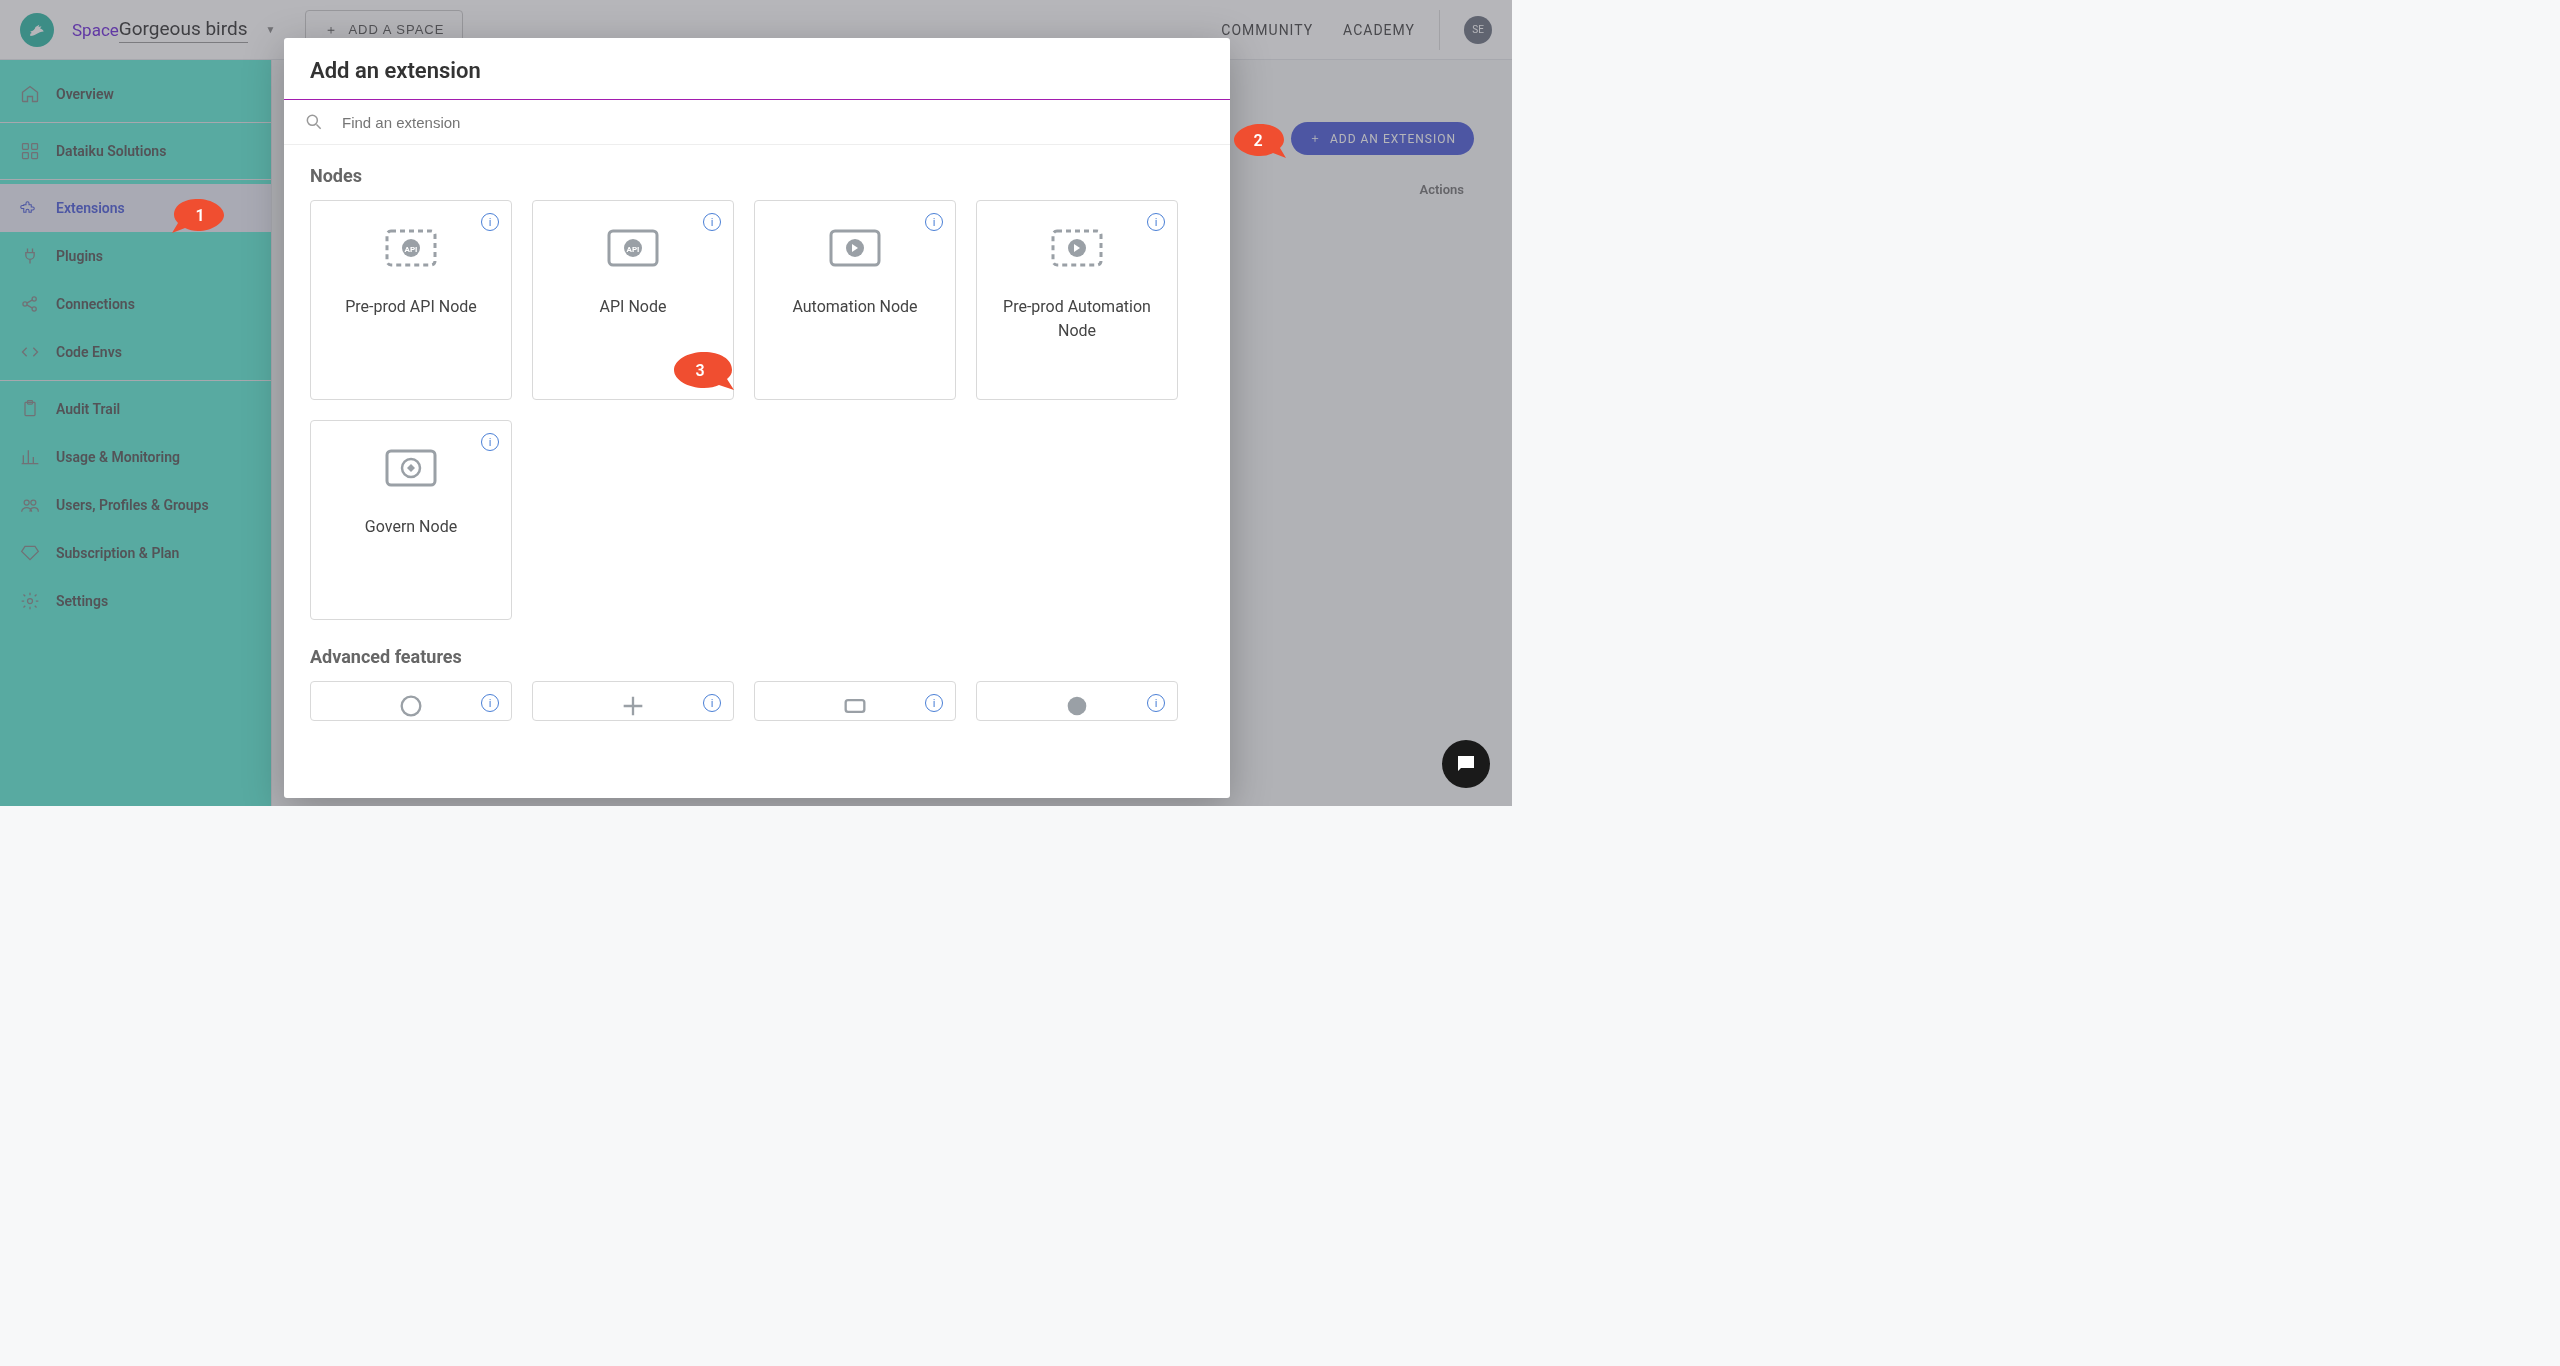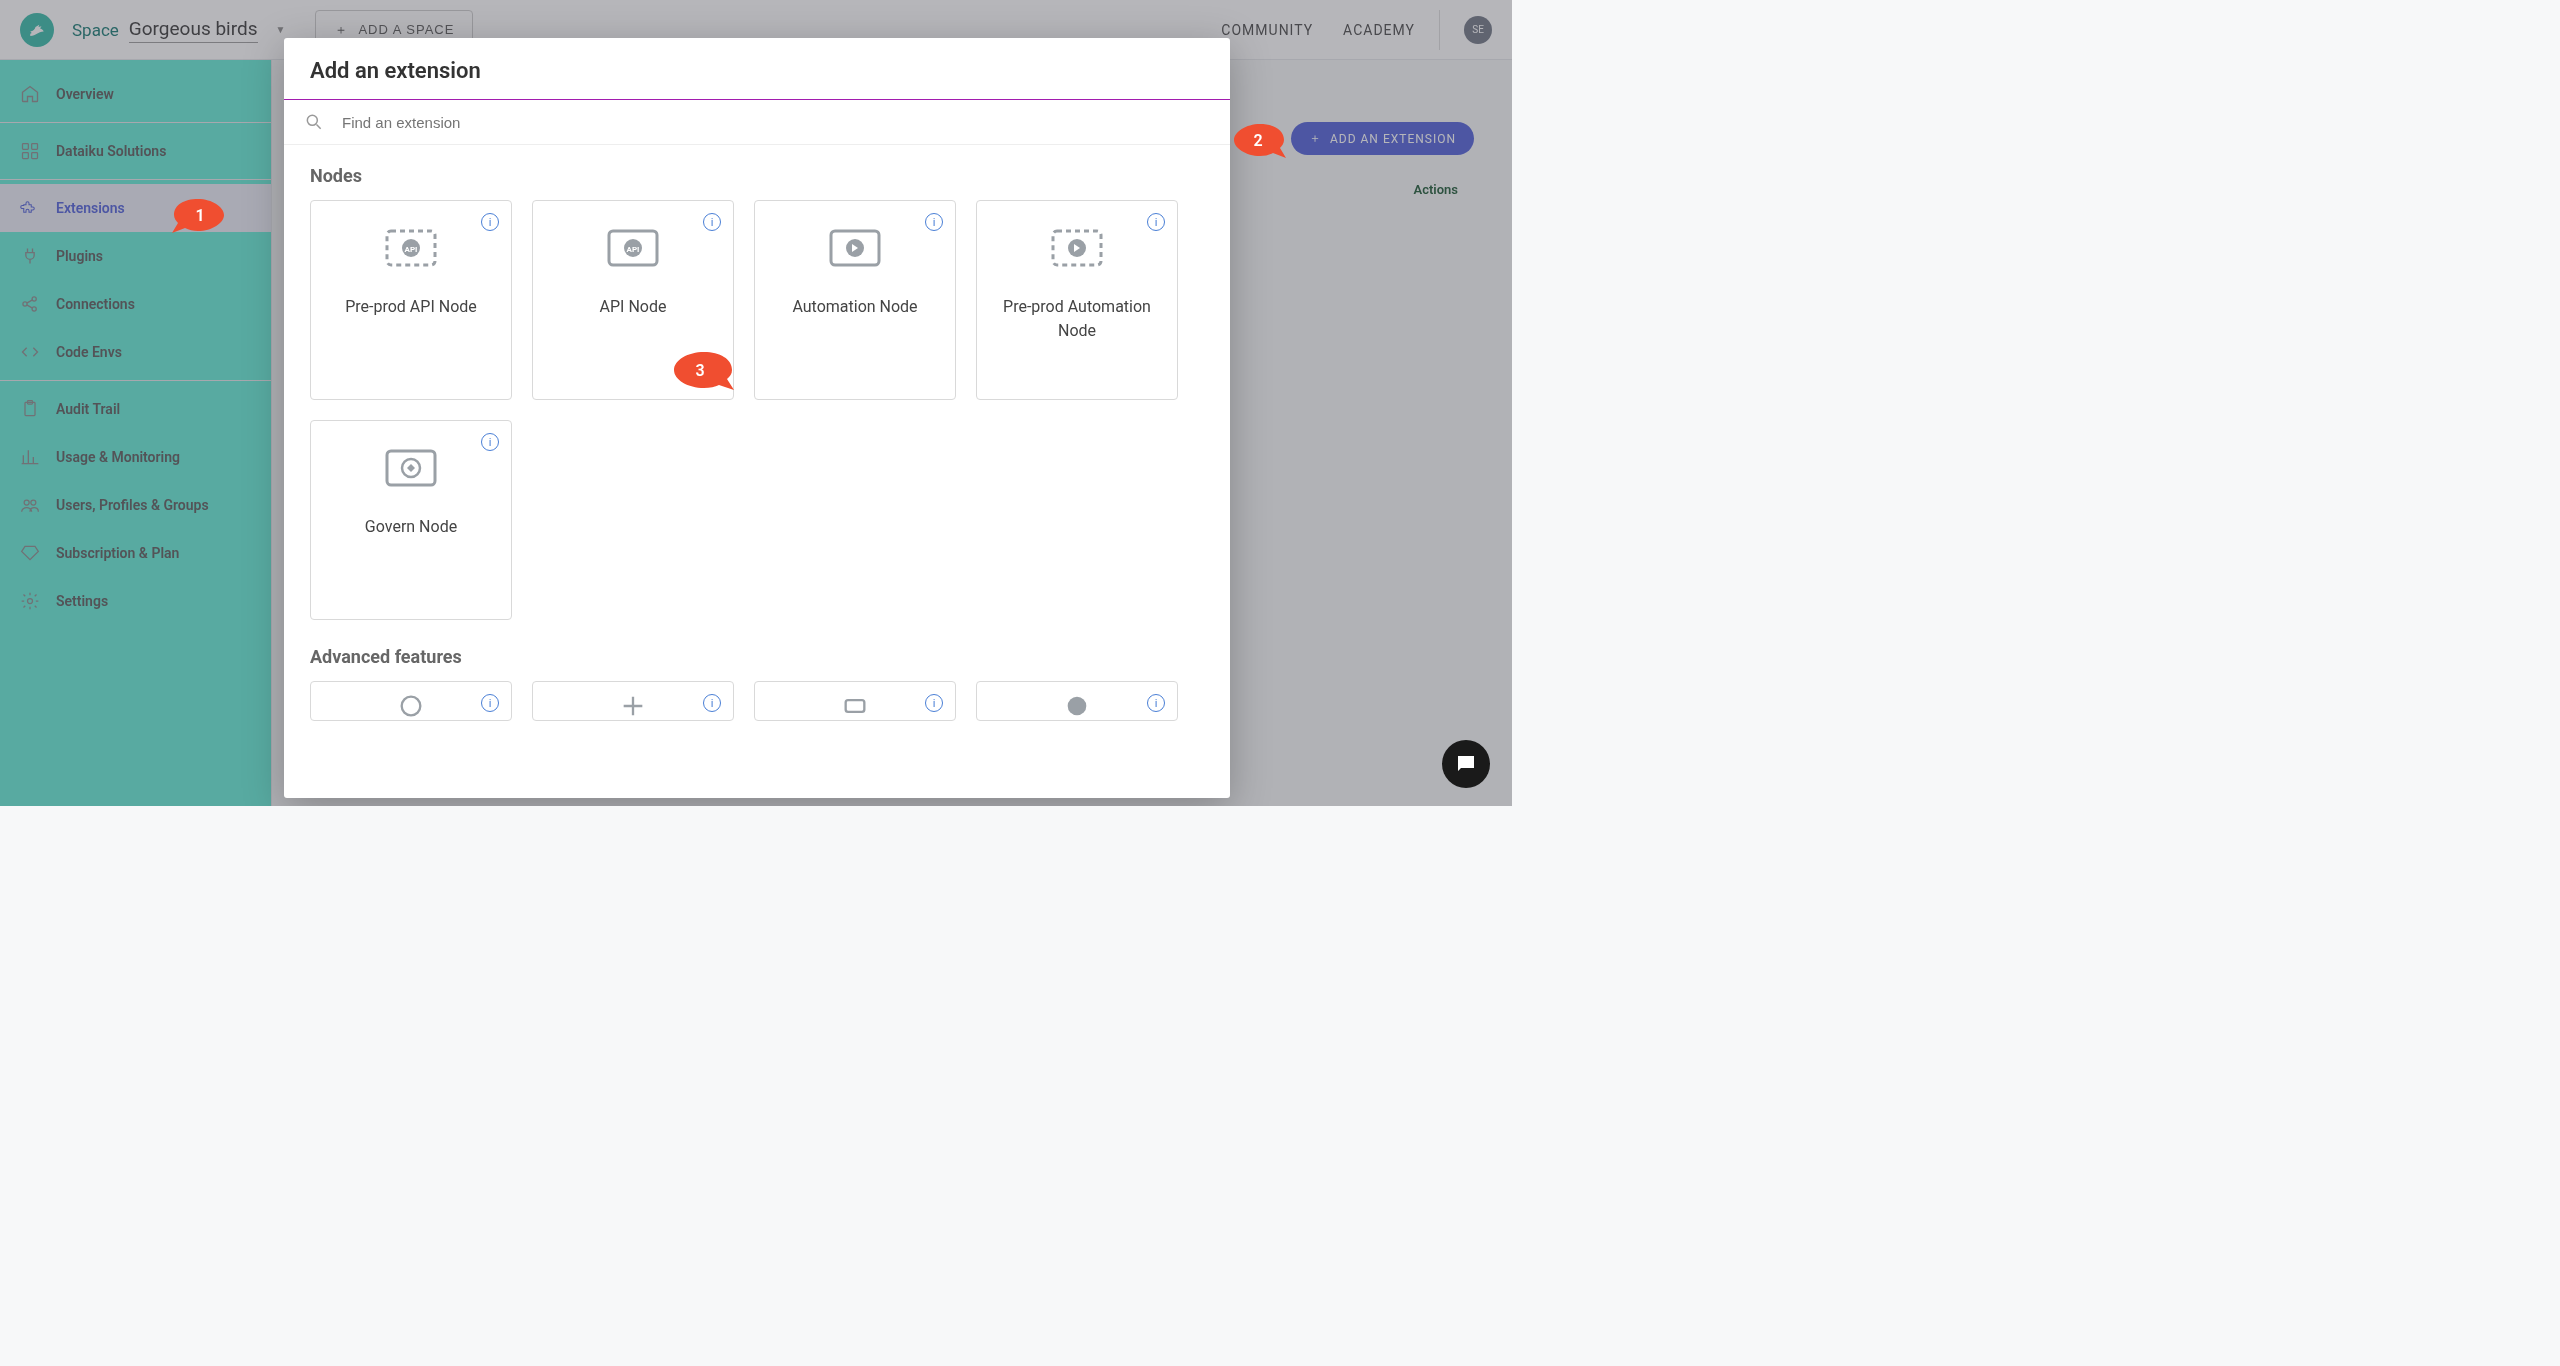--- a/index.html
+++ b/index.html
@@ -22,21 +22,21 @@
   background: #fff;
   border-bottom: 1px solid #e5e7eb;
 }
 .logo-circle {
   width: 34px; height: 34px; border-radius: 50%;
   background: #2fb8a6;
   display: flex; align-items: center; justify-content: center;
   margin-right: 18px;
 }
 .bird-svg { width: 18px; height: 18px; fill: #fff; }
-.space-label { font-size: 17px; color: #0f766e; margin-right: 10px; }
+.space-label { font-size: 17px; color: #6d28d9; }
 .space-name {
   font-size: 19px; color: #333;
   border-bottom: 1px solid #999;
   padding-bottom: 2px;
 }
 .space-dropdown {
   margin-left: 18px;
   color: #888;
   font-size: 10px;
 }
@@ -94,22 +94,22 @@
 }
 .add-ext-pill {
   position: absolute; top: 62px; right: 38px;
   background: #4a5bd8; color: #fff;
   border-radius: 20px; padding: 8px 18px;
   font-size: 12px; letter-spacing: 1px;
   display: flex; align-items: center; gap: 8px;
   cursor: pointer;
 }
 .actions-text {
-  position: absolute; top: 122px; right: 54px;
-  font-size: 13px; font-weight: 600; color: #14532d;
+  position: absolute; top: 122px; right: 48px;
+  font-size: 13px; font-weight: 600; color: #737373;
 }
 
 
 .dim {
   position: absolute; inset: 0;
   background: rgba(80,80,90,0.42);
   z-index: 10;
 }
 
 

